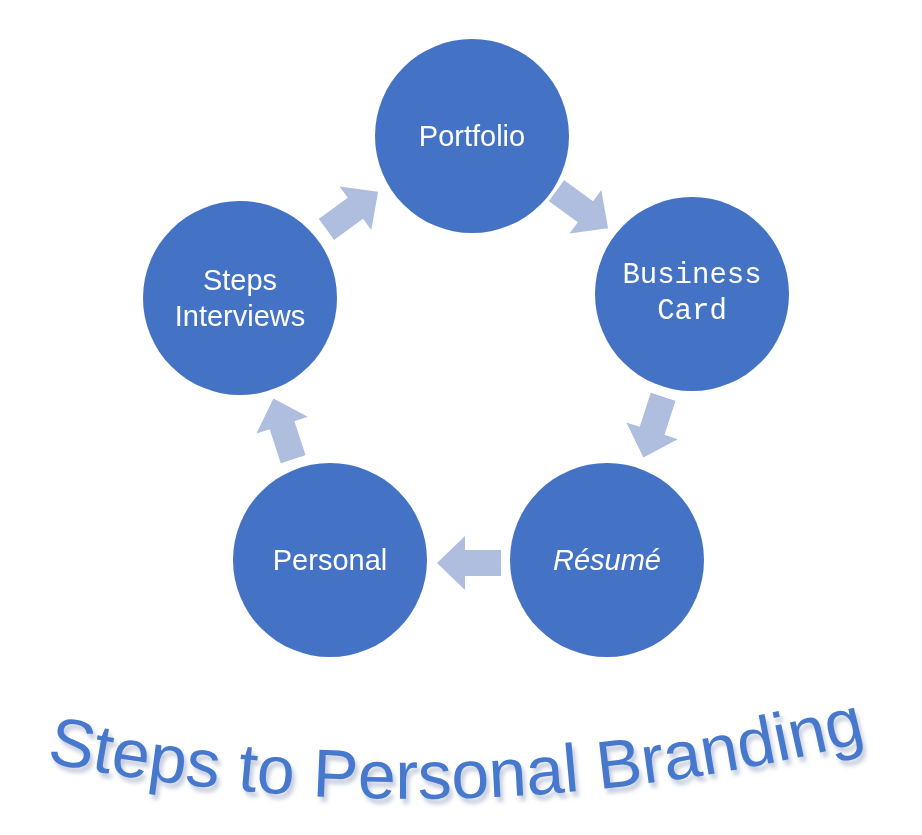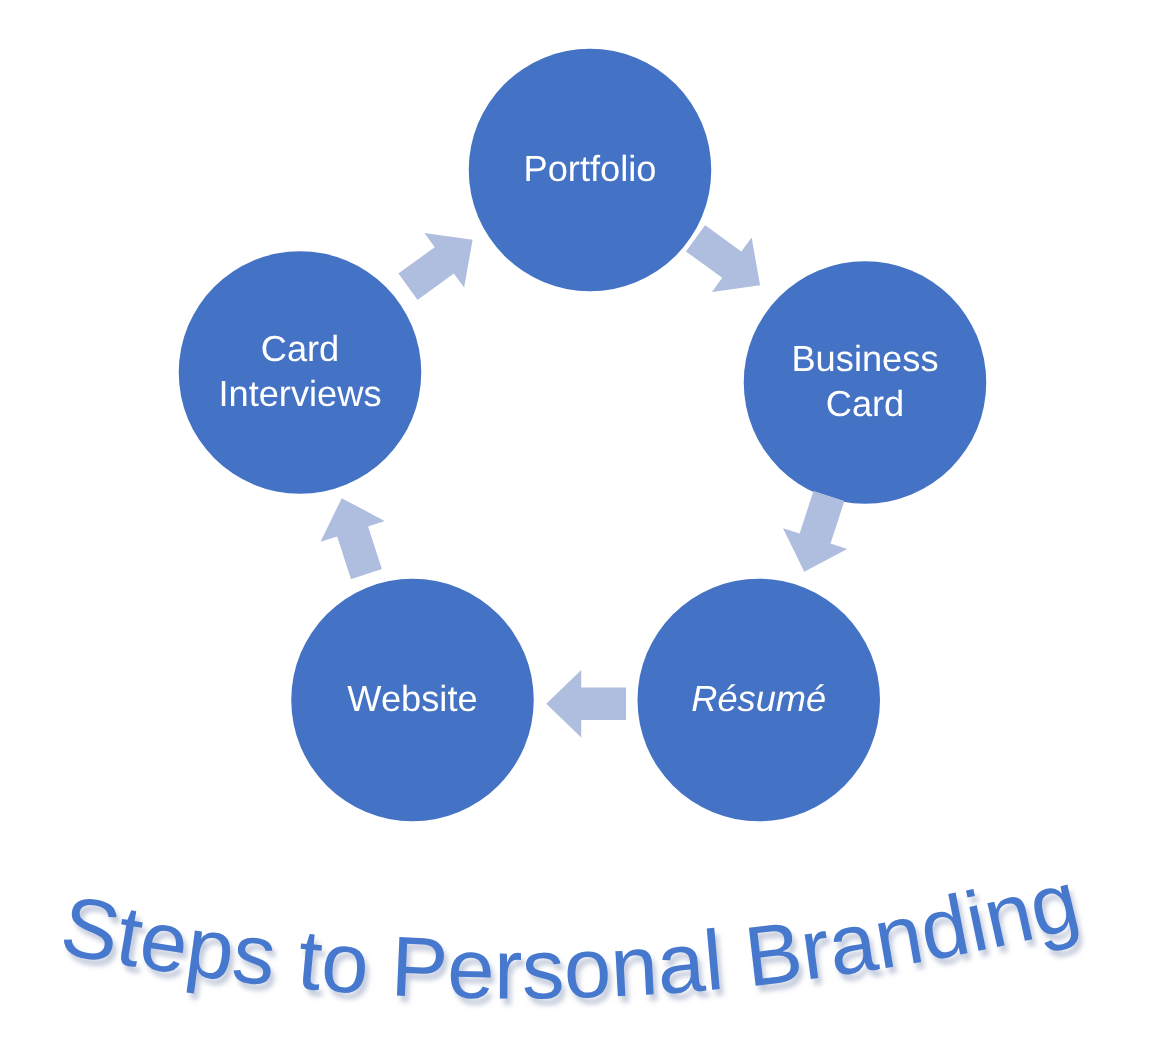--- a/index.html
+++ b/index.html
@@ -26,21 +26,21 @@
     justify-content: center;
     text-align: center;
     color: #ffffff;
     font-size: 29px;
     line-height: 1.25;
     padding: 0 24px;
     box-sizing: border-box;
     word-wrap: break-word;
   }
   .node-portfolio { left: 375px; top: 39px; }
-  .node-business  { left: 595px; top: 209px; }
+  .node-business  { left: 595px; top: 197px; font-family: Liberation Mono, monospace; }
   .node-resume    { left: 510px; top: 463px; font-style: italic; }
   .node-website   { left: 233px; top: 463px; }
   .node-mock      { left: 143px; top: 201px; }
 
   .arrow {
     position: absolute;
     width: 66px;
     height: 58px;
   }
   .arrow svg { display: block; width: 100%; height: 100%; }
@@ -75,24 +75,24 @@
   <div class="node node-portfolio">
     <span>Portfolio</span>
   </div>
   <div class="node node-business">
     <span>Business Card</span>
   </div>
   <div class="node node-resume">
     <span>Résumé</span>
   </div>
   <div class="node node-website">
-    <span>Website</span>
+    <span>Personal</span>
   </div>
   <div class="node node-mock">
-    <span>Card Interviews</span>
+    <span>Steps Interviews</span>
   </div>
 
   <div class="arrow arrow-1">
     <svg viewBox="0 0 66 58">
         <polygon points="0,16 36,16 36,2 64,29 36,56 36,42 0,42"></polygon>
       </svg>
   </div>
   <div class="arrow arrow-2">
     <svg viewBox="0 0 66 58">
         <polygon points="0,16 36,16 36,2 64,29 36,56 36,42 0,42"></polygon>

